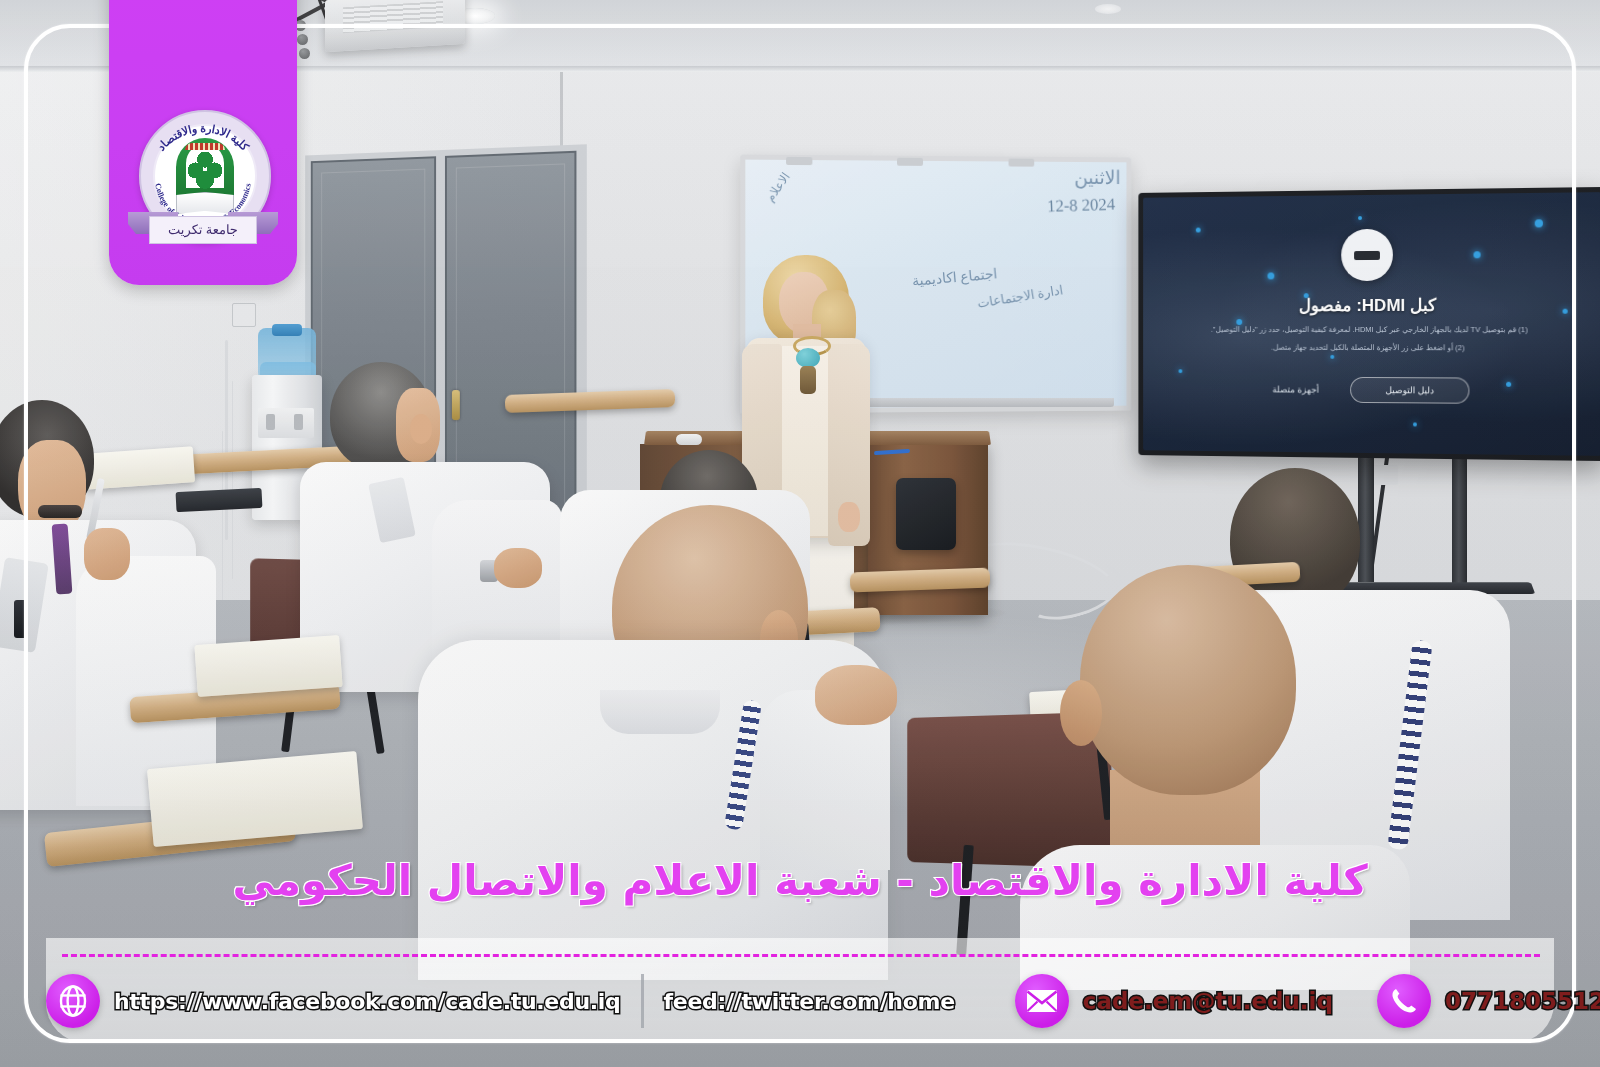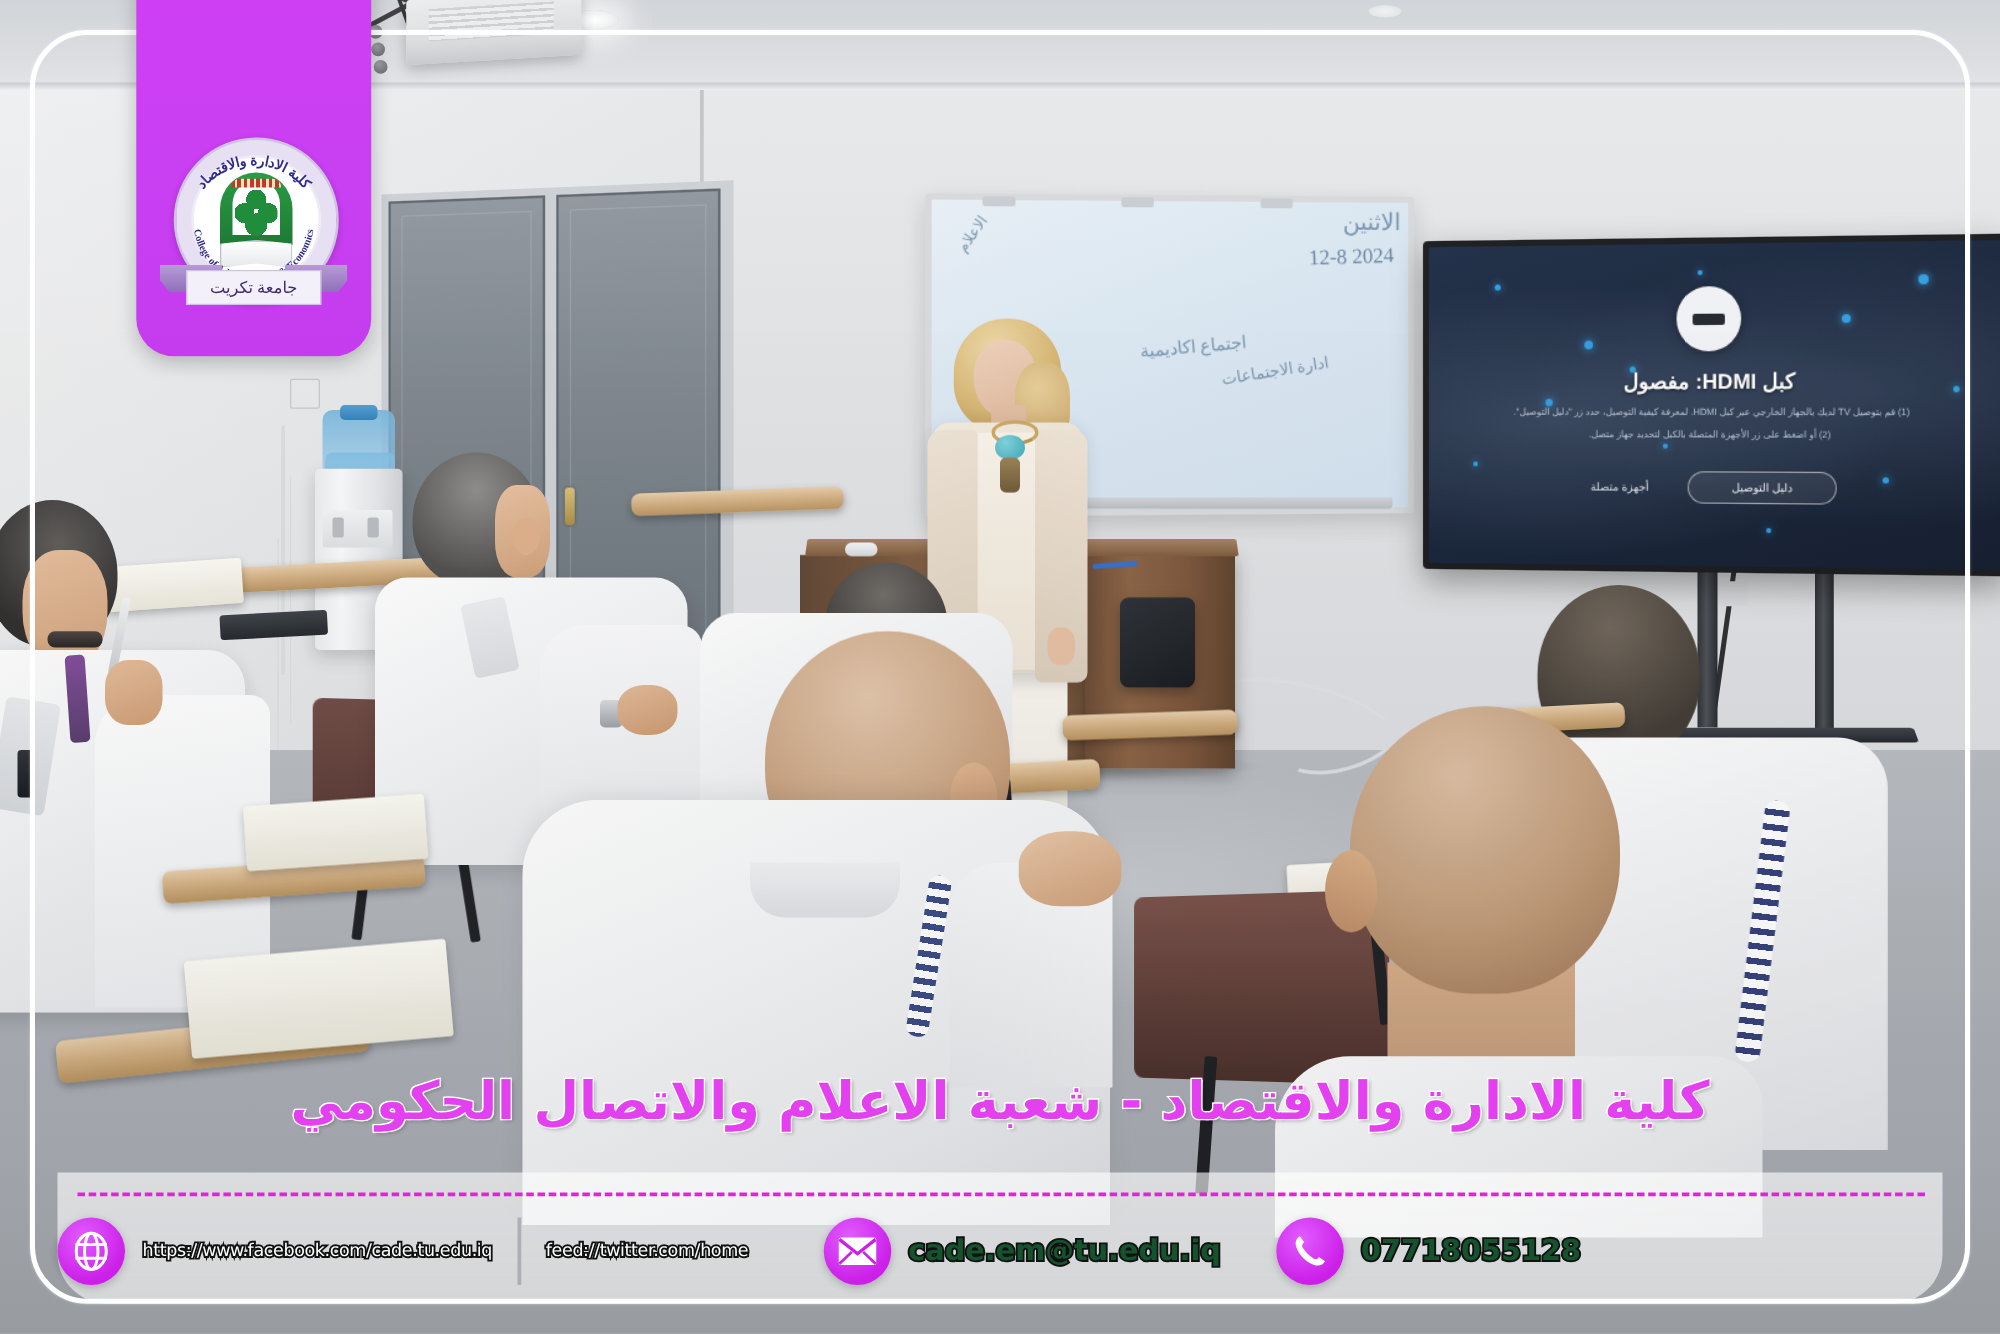--- a/index.html
+++ b/index.html
@@ -389,24 +389,24 @@
   .frow{position:absolute;left:46px;right:46px;top:958px;height:86px;z-index:37;
     display:flex;align-items:center;}
   .fgroup{display:flex;align-items:center;gap:14px;}
   .ficon{width:54px;height:54px;border-radius:50%;flex:0 0 auto;
     background:radial-gradient(circle at 38% 30%,#e05cff,#cc1fe8 70%);
     display:flex;align-items:center;justify-content:center;
     box-shadow:0 2px 7px rgba(0,0,0,.22);}
   .ficon svg{display:block;}
   .flines{display:flex;flex-direction:column;gap:2px;}
   .furl{font-family:"DejaVu Sans","Liberation Sans",sans-serif;
-    font-size:14px;font-weight:normal;color:#ffffff;white-space:nowrap;letter-spacing:-.3px;
+    font-size:22px;font-weight:bold;color:#ffffff;white-space:nowrap;letter-spacing:-.3px;
     -webkit-text-stroke:3px #111;paint-order:stroke fill;}
   .fsingle{font-family:"DejaVu Sans","Liberation Sans",sans-serif;
-    font-size:23px;font-weight:bold;color:#14532d;white-space:nowrap;
+    font-size:23px;font-weight:bold;color:#7f1d1d;white-space:nowrap;
     -webkit-text-stroke:3px #111;paint-order:stroke fill;}
   .vdiv{width:3px;height:54px;background:#9ea2a8;opacity:.75;margin:0 20px;flex:0 0 auto;}
   .sp-b{width:60px;flex:0 0 auto;}
   .sp-c{width:44px;flex:0 0 auto;}
 </style>
 </head>
 <body>
 
 <div id="poster">
 

